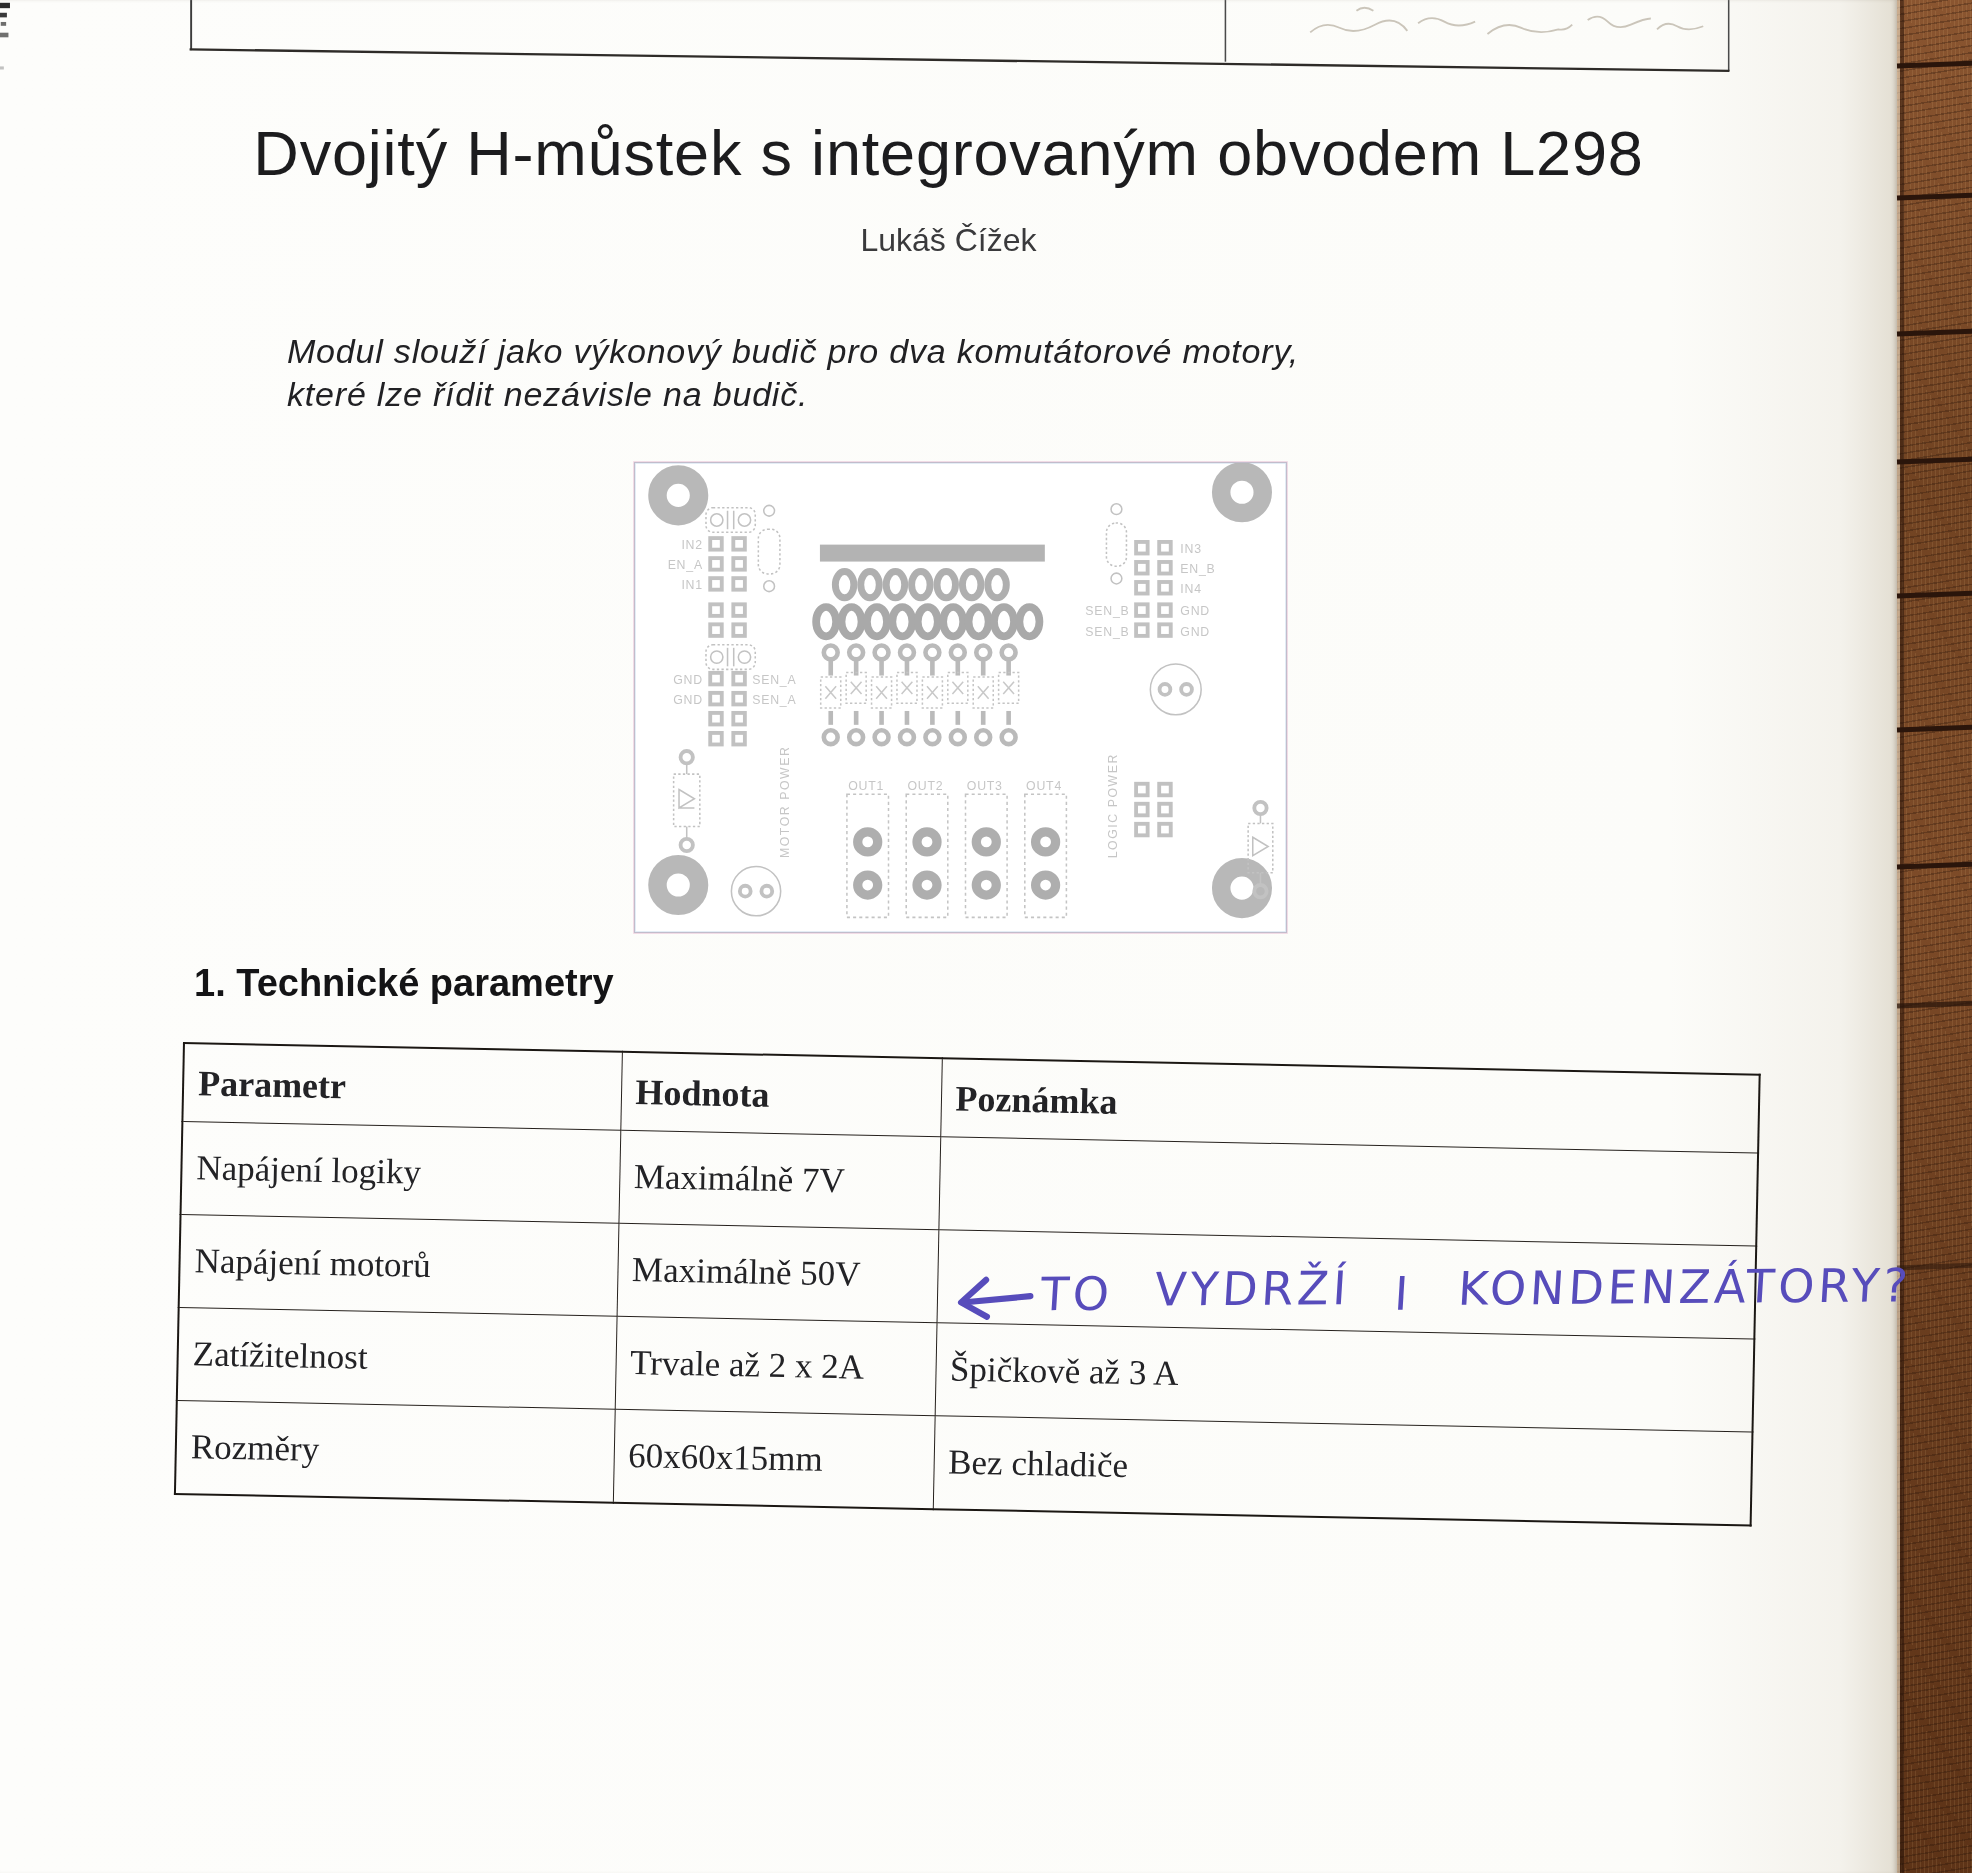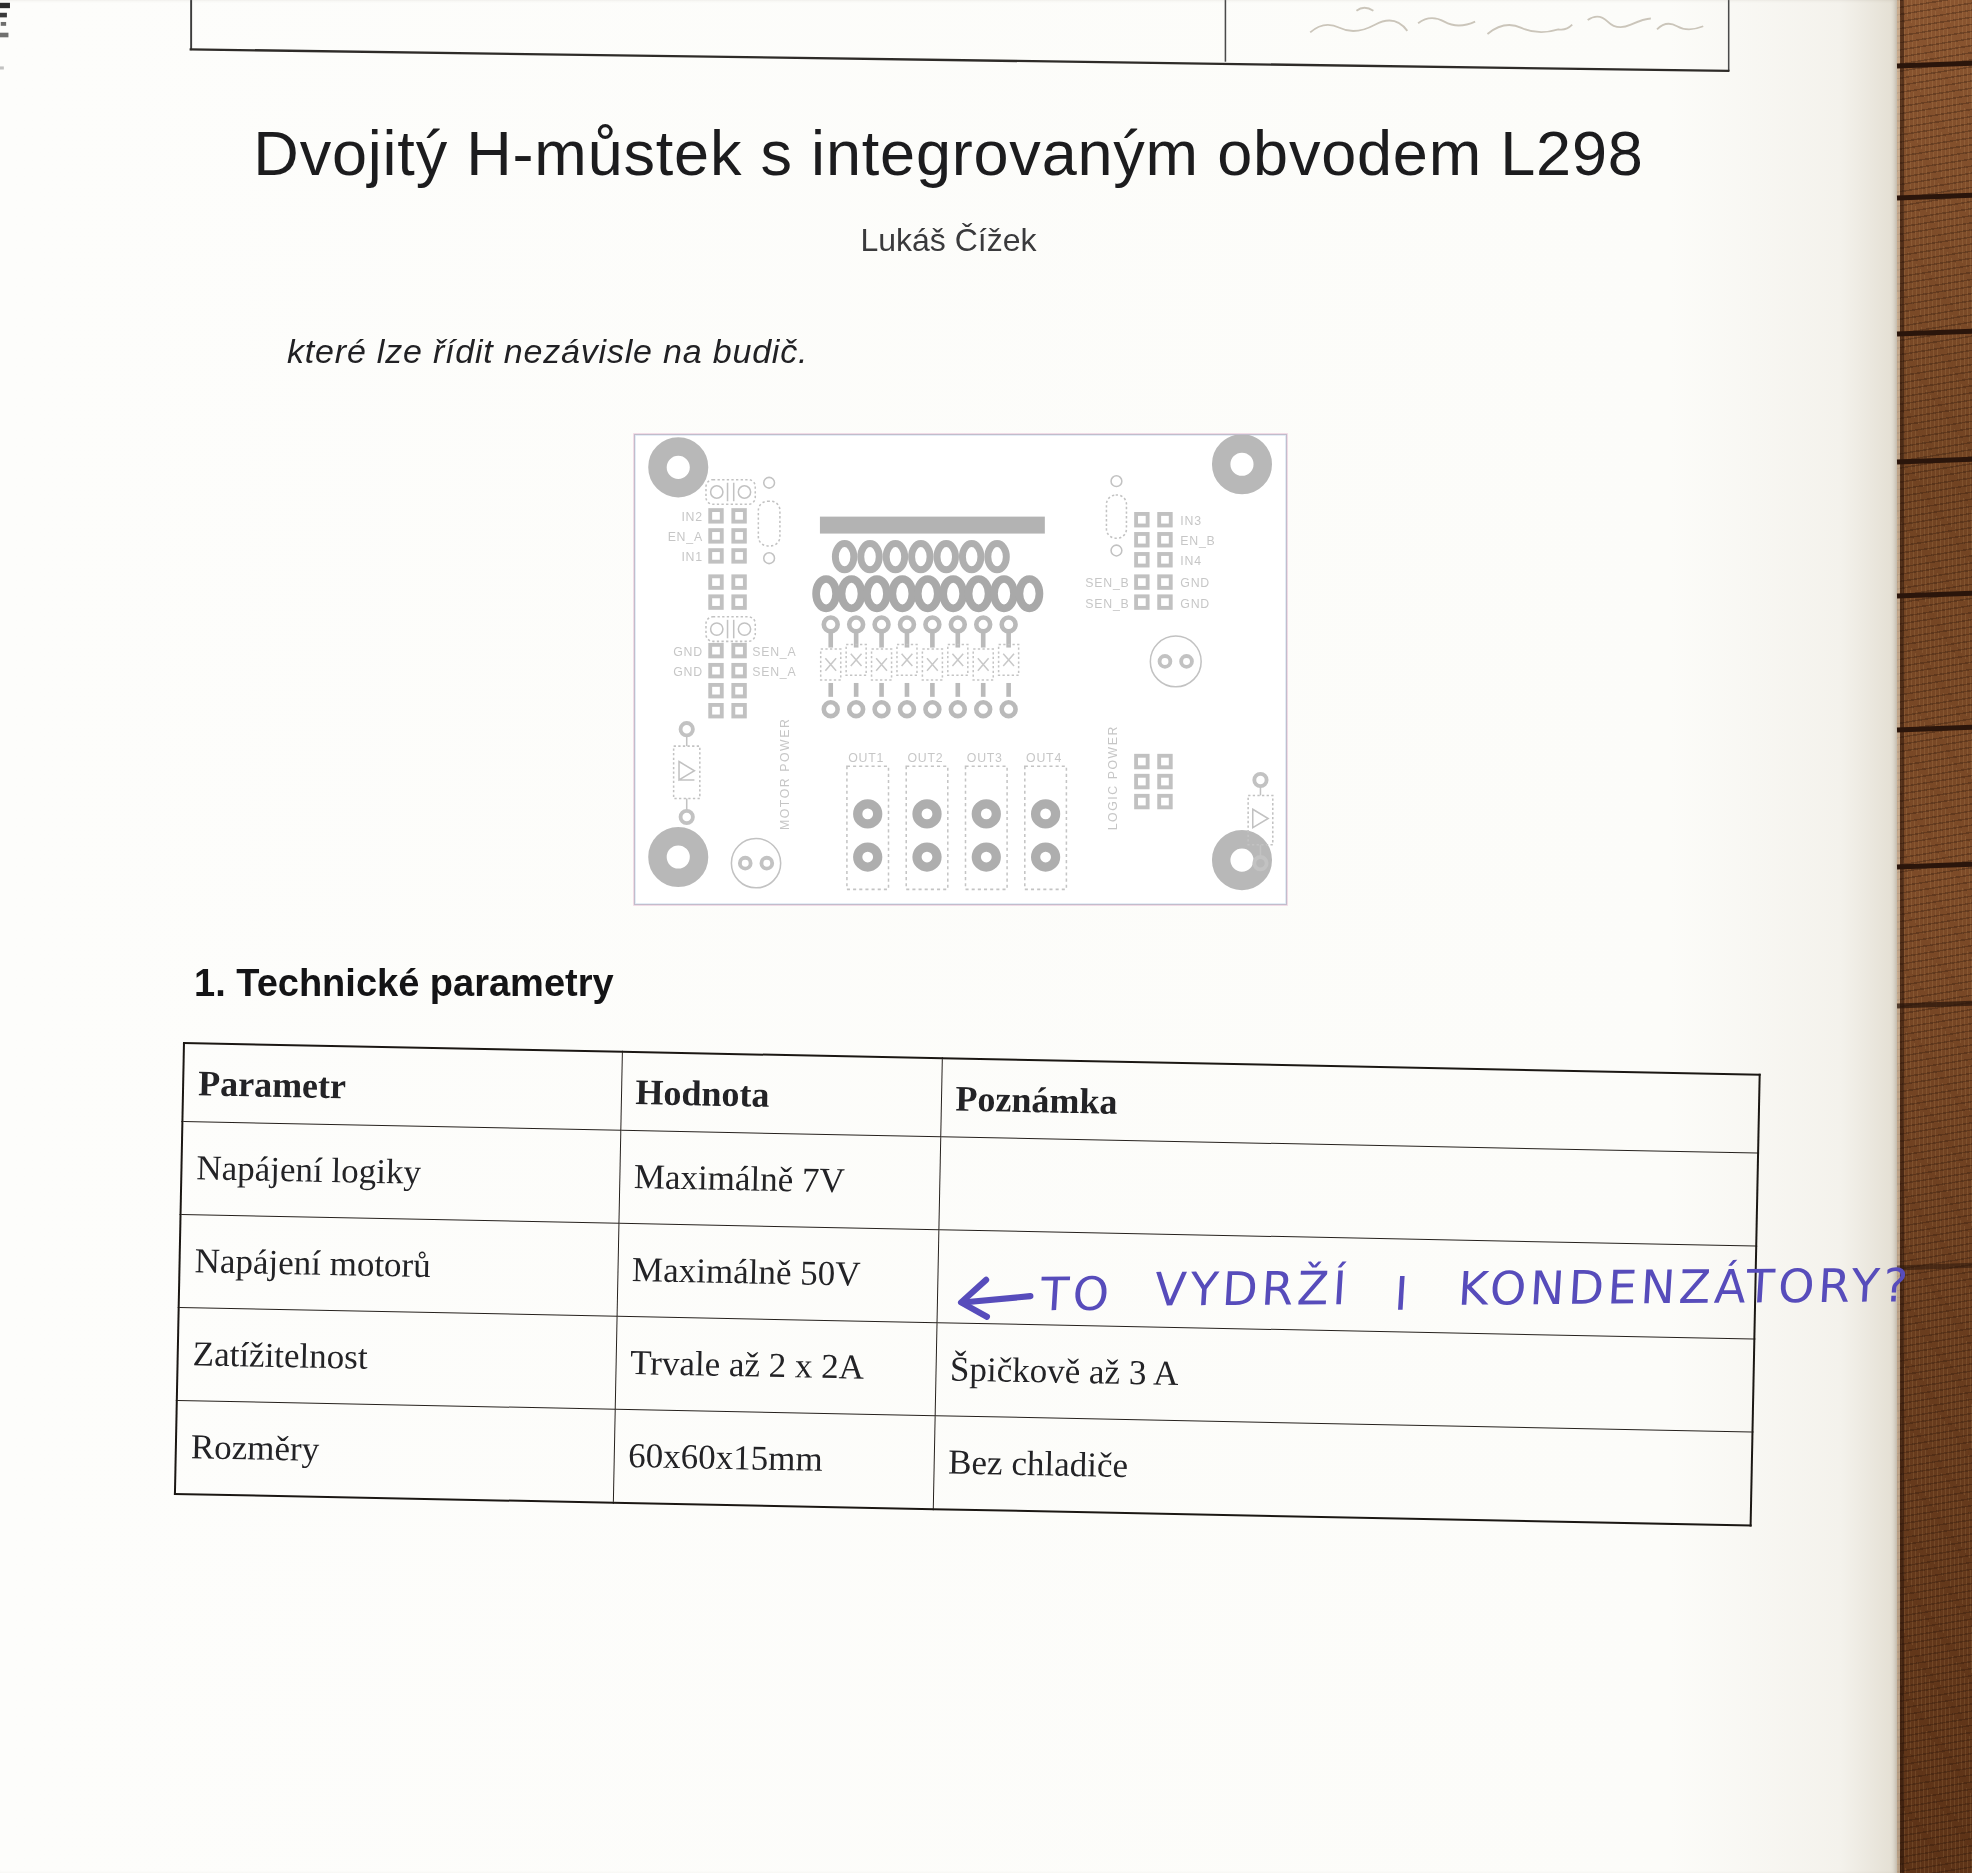--- a/index.html
+++ b/index.html
@@ -21,21 +21,21 @@
   
   .doc-title{position:absolute;left:0;top:117px;width:1897px;text-align:center;
              font-size:63px;letter-spacing:0.8px;color:#1c1c1e;}
   .doc-author{position:absolute;left:0;top:222px;width:1897px;text-align:center;
               font-size:32px;color:#3a3a3c;}
   .intro{position:absolute;left:287px;top:330px;font-size:34px;font-style:italic;
          color:#212124;line-height:43px;letter-spacing:0.8px;}
   .section-heading{position:absolute;left:194px;top:962px;font-size:38px;font-weight:bold;
                    color:#141416;letter-spacing:0px;}
   
-  .pcb-box{position:absolute;left:634px;top:434px;width:651px;height:469px;background:#fff;
+  .pcb-box{position:absolute;left:634px;top:462px;width:651px;height:469px;background:#fff;
            border:1.5px solid #c2bccb;
            box-shadow:0 0 0 0.8px rgba(200,90,150,.25), inset 0 0 0 0.8px rgba(90,150,200,.22);}
   .pcb-box svg{display:block;width:100%;height:100%;}
   
   .tbl-wrap{position:absolute;left:183px;top:1042px;width:1577px;
             transform:rotate(1.15deg);transform-origin:0 0;}
   table.params{border-collapse:collapse;table-layout:fixed;width:1577px;
                font-family:"Liberation Serif",serif;color:#232326;}
   table.params td,table.params th{border:1.5px solid #26211d;padding:0 0 0 14px;
                text-align:left;vertical-align:middle;overflow:hidden;white-space:nowrap;}
@@ -84,20 +84,21 @@
     <rect x="0" y="3" width="13" height="7" fill="#2b2b2b"></rect>
     <rect x="0" y="16" width="9" height="6" fill="#3a3a3a"></rect>
     <rect x="1" y="28" width="7" height="5" fill="#4a4a4a" opacity=".8"></rect>
     <rect x="0" y="42" width="11" height="6" fill="#333" opacity=".7"></rect>
     <rect x="0" y="86" width="5" height="4" fill="#888" opacity=".5"></rect>
   </svg>
 
   <div class="doc-title">Dvojitý H-můstek s integrovaným obvodem L298</div>
   <div class="doc-author">Lukáš Čížek</div>
   <div class="intro">
+    <div>Modul slouží jako výkonový budič pro dva komutátorové motory,</div>
     <div>které lze řídit nezávisle na budič.</div>
   </div>
 
   <div class="pcb-box">
     <svg viewBox="0 0 845 609">
       <g opacity="0.92">
 
         <g stroke="#b3b3b3" fill="none">
           <circle cx="56" cy="42" r="27" stroke-width="24"></circle>
           <circle cx="788" cy="38" r="27" stroke-width="24"></circle>

